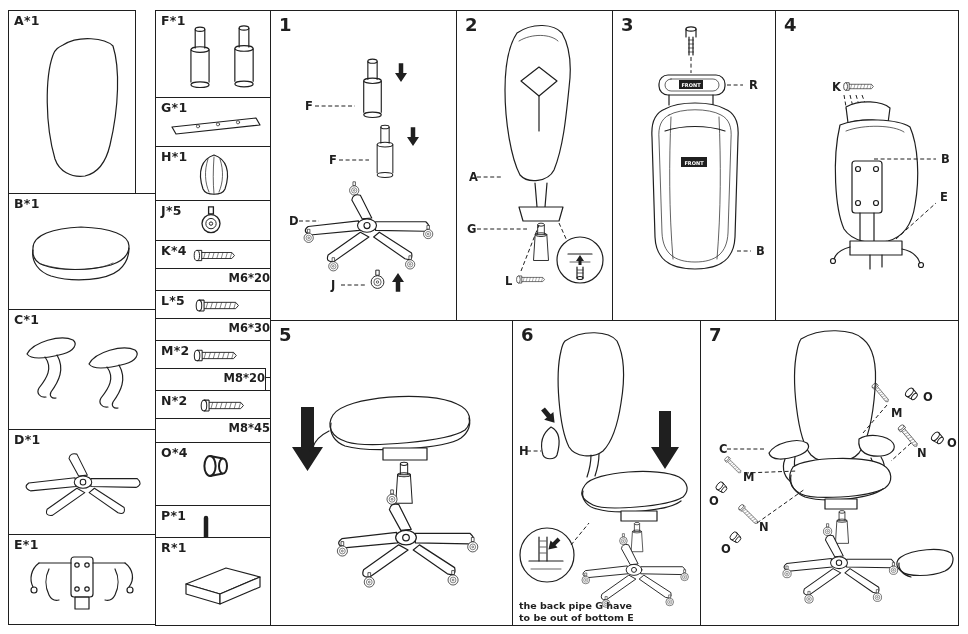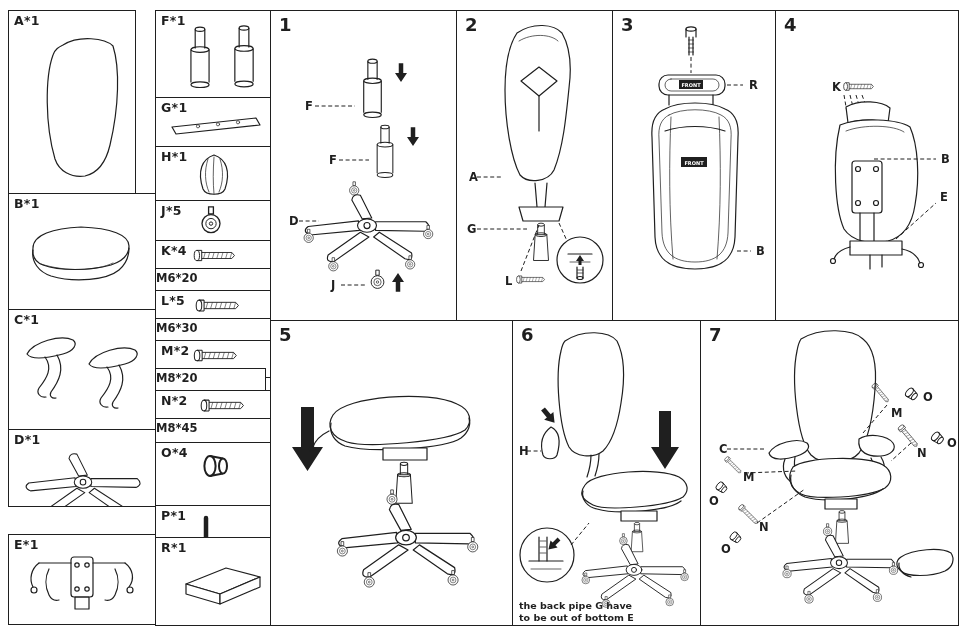--- a/index.html
+++ b/index.html
@@ -1,20 +1,20 @@
 <!DOCTYPE html>
 <html><head>
 <meta charset="utf-8">
 <style>
   *{margin:0;padding:0;box-sizing:border-box}
   html,body{background:#ffffff}
   #page{position:relative;width:968px;height:634px;background:#fff;font-family:"DejaVu Sans",sans-serif;color:#1f1f1f;overflow:hidden}
   .cell{position:absolute;border:1px solid #1f1f1f;background:#fff;overflow:hidden}
   .plabel{position:absolute;top:2px;left:5px;font-size:12.5px;font-weight:700;letter-spacing:.3px;z-index:2}
-  .sizelabel{position:absolute;top:2px;left:0;right:0;text-align:left;font-size:11.5px;font-weight:700}
+  .sizelabel{position:absolute;top:2px;left:0;right:0;text-align:right;font-size:11.5px;font-weight:700}
   .stepnum{position:absolute;top:3px;left:8px;font-size:18px;font-weight:700;z-index:2}
   .cell>svg{position:absolute;left:0;top:0}
   .psvg{position:absolute}
   .ln{fill:none;stroke:#1f1f1f;stroke-width:1.2;stroke-linecap:round;stroke-linejoin:round}
   .thin{stroke-width:.7}
   .dash{stroke-dasharray:4 2.6;stroke-width:1;fill:none;stroke:#1f1f1f}
   .blk{fill:#1f1f1f;stroke:none}
   .wfill{fill:#fff}
   text{font-family:"DejaVu Sans",sans-serif}
   .lbl{font-size:11.5px;font-weight:700;fill:#1f1f1f}
@@ -109,21 +109,21 @@
         <path class="ln" d="M40,29 C48,43 42,55 34,66 C32,70 35,73 39,72"></path>
       </g>
       <g transform="translate(62,10)">
         <path class="ln wfill" d="M10,28 C16,16 44,8 56,14 C61,18 57,25 46,28 C31,32 15,35 10,28 Z"></path>
         <path class="ln" d="M28,31 C36,42 30,52 22,62 C19,67 23,72 29,71"></path>
         <path class="ln" d="M40,29 C48,43 42,55 34,66 C32,70 35,73 39,72"></path>
       </g>
     </svg>
   </div>
 
-  <div class="cell" style="left:8px;top:429px;width:148px;height:78px">
+  <div class="cell" style="left:8px;top:429px;width:148px;height:106px">
     <div class="plabel">D*1</div>
     <svg class="psvg" style="left:4px;top:16px" width="140" height="88" viewBox="0 0 140 88">
       <use href="#star5" x="0" y="0" width="140" height="88"></use>
     </svg>
   </div>
 
   <div class="cell" style="left:8px;top:534px;width:148px;height:91px">
     <div class="plabel">E*1</div>
     <svg class="psvg" style="left:10px;top:14px" width="128" height="74" viewBox="0 0 128 74">
       <rect class="ln wfill" x="52" y="8" width="22" height="40" rx="3"></rect>

